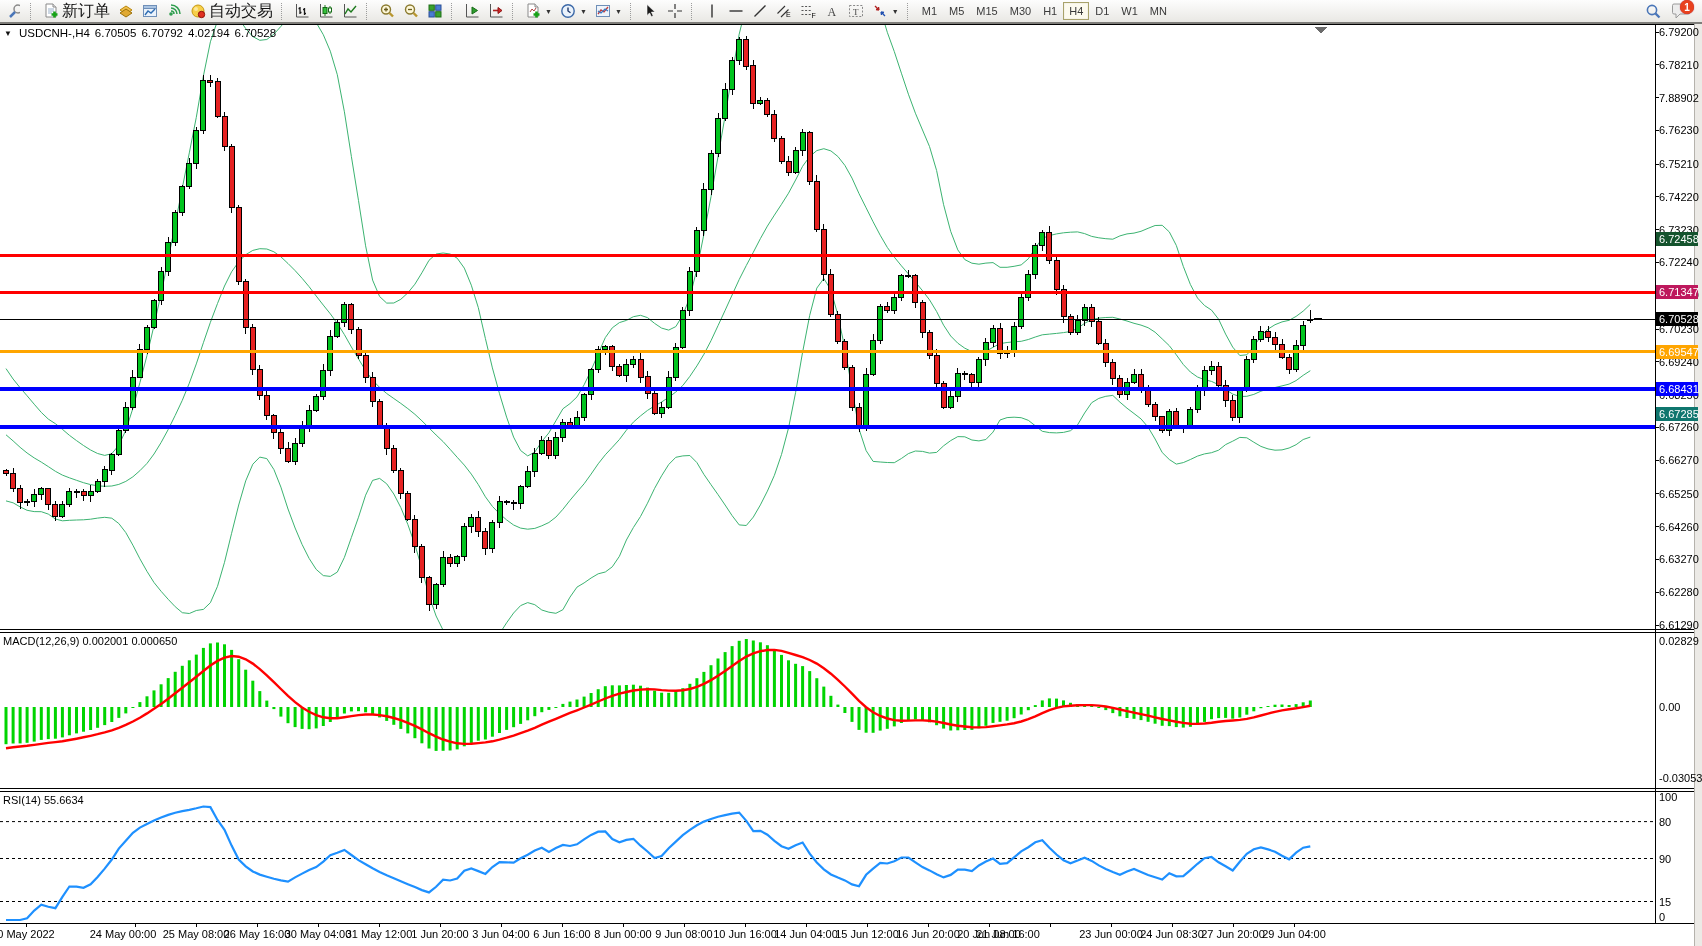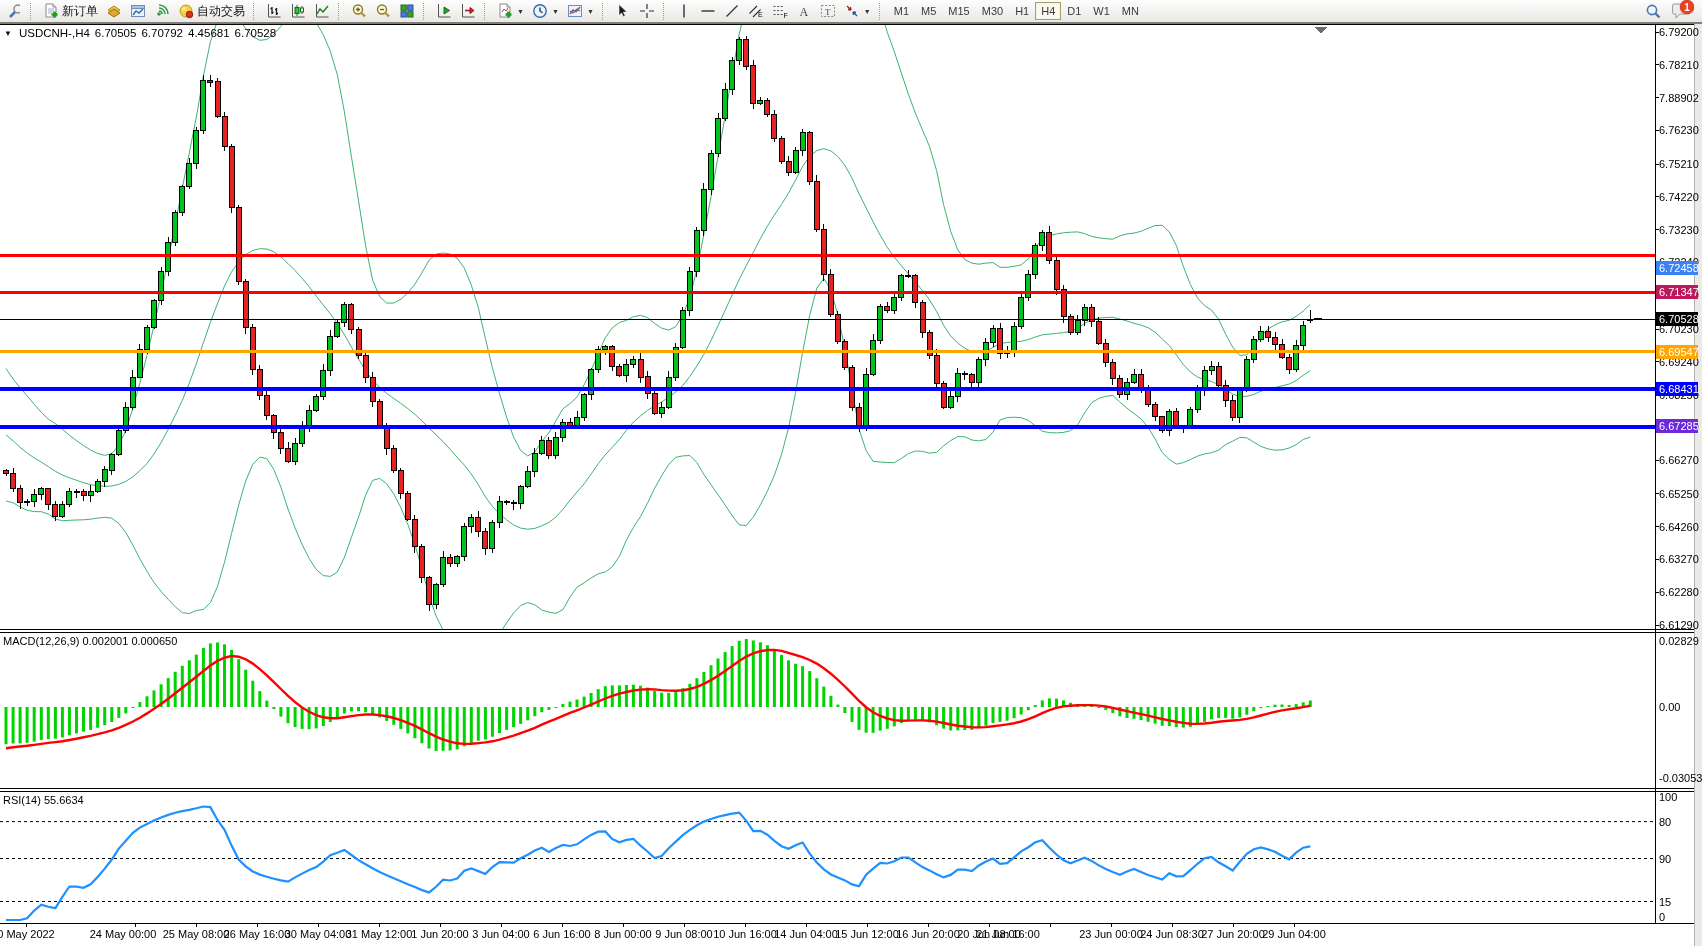--- a/index.html
+++ b/index.html
@@ -12,21 +12,21 @@
   
   .toolbar{
     position:absolute; top:0; left:0; width:1702px; height:24px;
     background:linear-gradient(#fdfdfd,#e9e8e4);
     border-bottom:2px solid #7e7d79;
     display:flex; align-items:center; padding:0 2px; z-index:40;
   }
   .tb-btn{ display:flex; align-items:center; gap:3px; height:20px; padding:1px 3px;
     border:1px solid transparent; border-radius:2px; cursor:default; flex:0 0 auto;}
   .ico{ display:inline-flex; width:16px; height:16px; align-items:center; justify-content:center; }
-  .tb-label{ font-size:12px; color:#141414; white-space:nowrap; }
+  .tb-label{ font-size:16px; color:#141414; white-space:nowrap; }
   .caret{ font-size:7px; color:#333; margin-left:1px; }
   .tb-sep{ width:6px; height:17px; border-left:1px dotted #9c9c9c; margin:0 3px 0 4px; flex:0 0 auto;}
   .tf-btn{ font-size:11px; color:#3a3a3a; padding:2px 5px; height:18px; display:flex;
     align-items:center; border:1px solid transparent; flex:0 0 auto; cursor:default;}
   .tf-btn.active{ border-color:#a8a26a; background:#fcfaee; box-shadow:inset 0 0 1px #bbb; }
   .right-tools{ margin-left:auto; display:flex; align-items:center; gap:10px; padding-right:8px; }
   .chat-wrap{ position:relative; width:20px; height:18px; }
   .notif-badge{ position:absolute; top:-2px; right:-2px; min-width:14px; height:14px;
     background:#e8421f; border-radius:8px; color:#fff; font-size:10px; font-weight:bold;
     display:flex; align-items:center; justify-content:center; padding:0 3px;
@@ -965,21 +965,21 @@
             <line x1="1294" y1="899" x2="1294" y2="903"></line>
           </g>
         </svg>
       </div>
 
     <div class="chart-title">
       <span class="collapse-arrow">▼</span>
       <span>USDCNH-,H4</span>
       <span>6.70505</span>
       <span>6.70792</span>
-      <span>4.45681</span>
+      <span>4.02194</span>
       <span>6.70528</span>
     </div>
 
     <div class="panel-label" style="top:611px">MACD(12,26,9) 0.002001 0.000650</div>
     <div class="panel-label" style="top:770px">RSI(14) 55.6634</div>
 
     <div id="axis-labels">
         <div class="lbl" style="top:2px">6.79200</div>
         <div class="lbl" style="top:35px">6.78210</div>
         <div class="lbl" style="top:68px">7.88902</div>
@@ -992,25 +992,25 @@
         <div class="lbl" style="top:299px">6.70230</div>
         <div class="lbl" style="top:332px">6.69240</div>
         <div class="lbl" style="top:365px">6.68250</div>
         <div class="lbl" style="top:397px">6.67260</div>
         <div class="lbl" style="top:430px">6.66270</div>
         <div class="lbl" style="top:464px">6.65250</div>
         <div class="lbl" style="top:497px">6.64260</div>
         <div class="lbl" style="top:529px">6.63270</div>
         <div class="lbl" style="top:562px">6.62280</div>
         <div class="lbl" style="top:595px">6.61290</div>
-        <div class="axis-badge" style="top:237px;background:#3b82f6">6.72458</div>
+        <div class="axis-badge" style="top:208px;background:#14532d">6.72458</div>
         <div class="axis-badge" style="top:261px;background:#be185d">6.71347</div>
         <div class="axis-badge" style="top:321px;background:#ffa500">6.69547</div>
         <div class="axis-badge" style="top:358px;background:#0000ff">6.68431</div>
-        <div class="axis-badge" style="top:395px;background:#6d28d9">6.67285</div>
+        <div class="axis-badge" style="top:383px;background:#0f766e">6.67285</div>
         <div class="axis-badge" style="top:288px;background:#000">6.70528</div>
         <div class="lbl" style="top:611px">0.02829</div>
         <div class="lbl" style="top:677px">0.00</div>
         <div class="lbl" style="top:748px">-0.030537</div>
         <div class="lbl" style="top:767px">100</div>
         <div class="lbl" style="top:792px">80</div>
         <div class="lbl" style="top:829px">90</div>
         <div class="lbl" style="top:872px">15</div>
         <div class="lbl" style="top:887px">0</div>
       </div>

